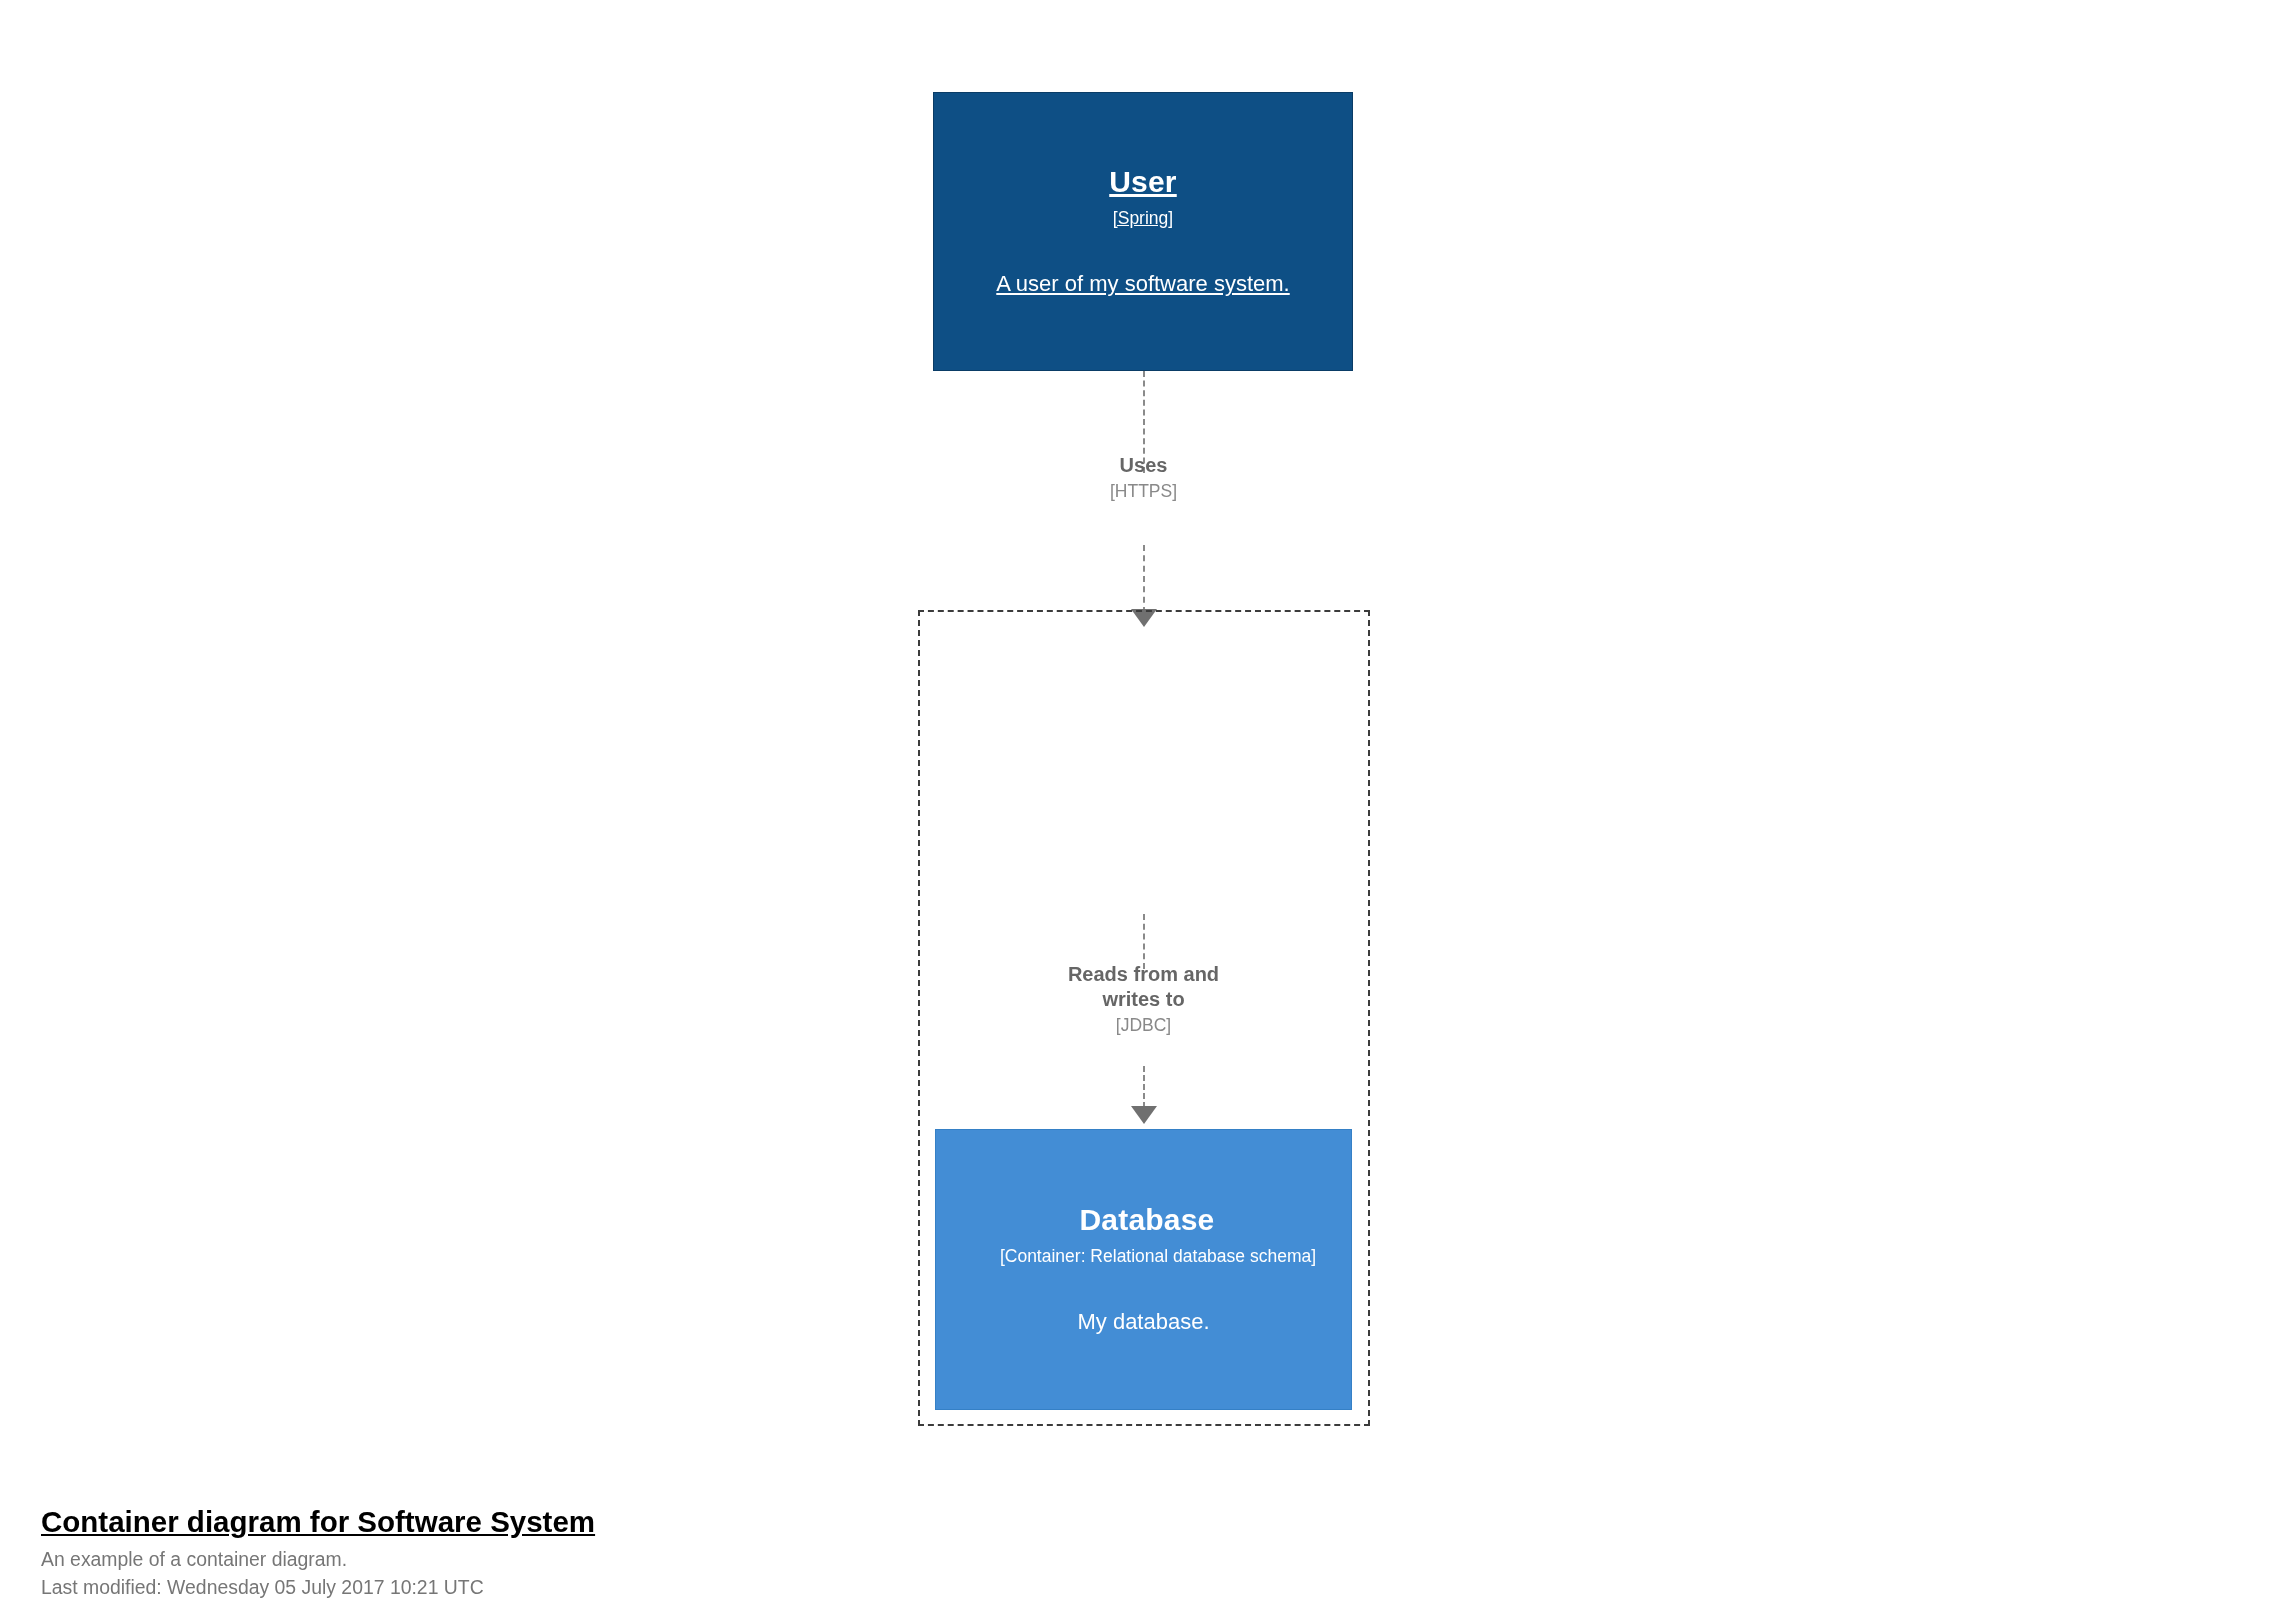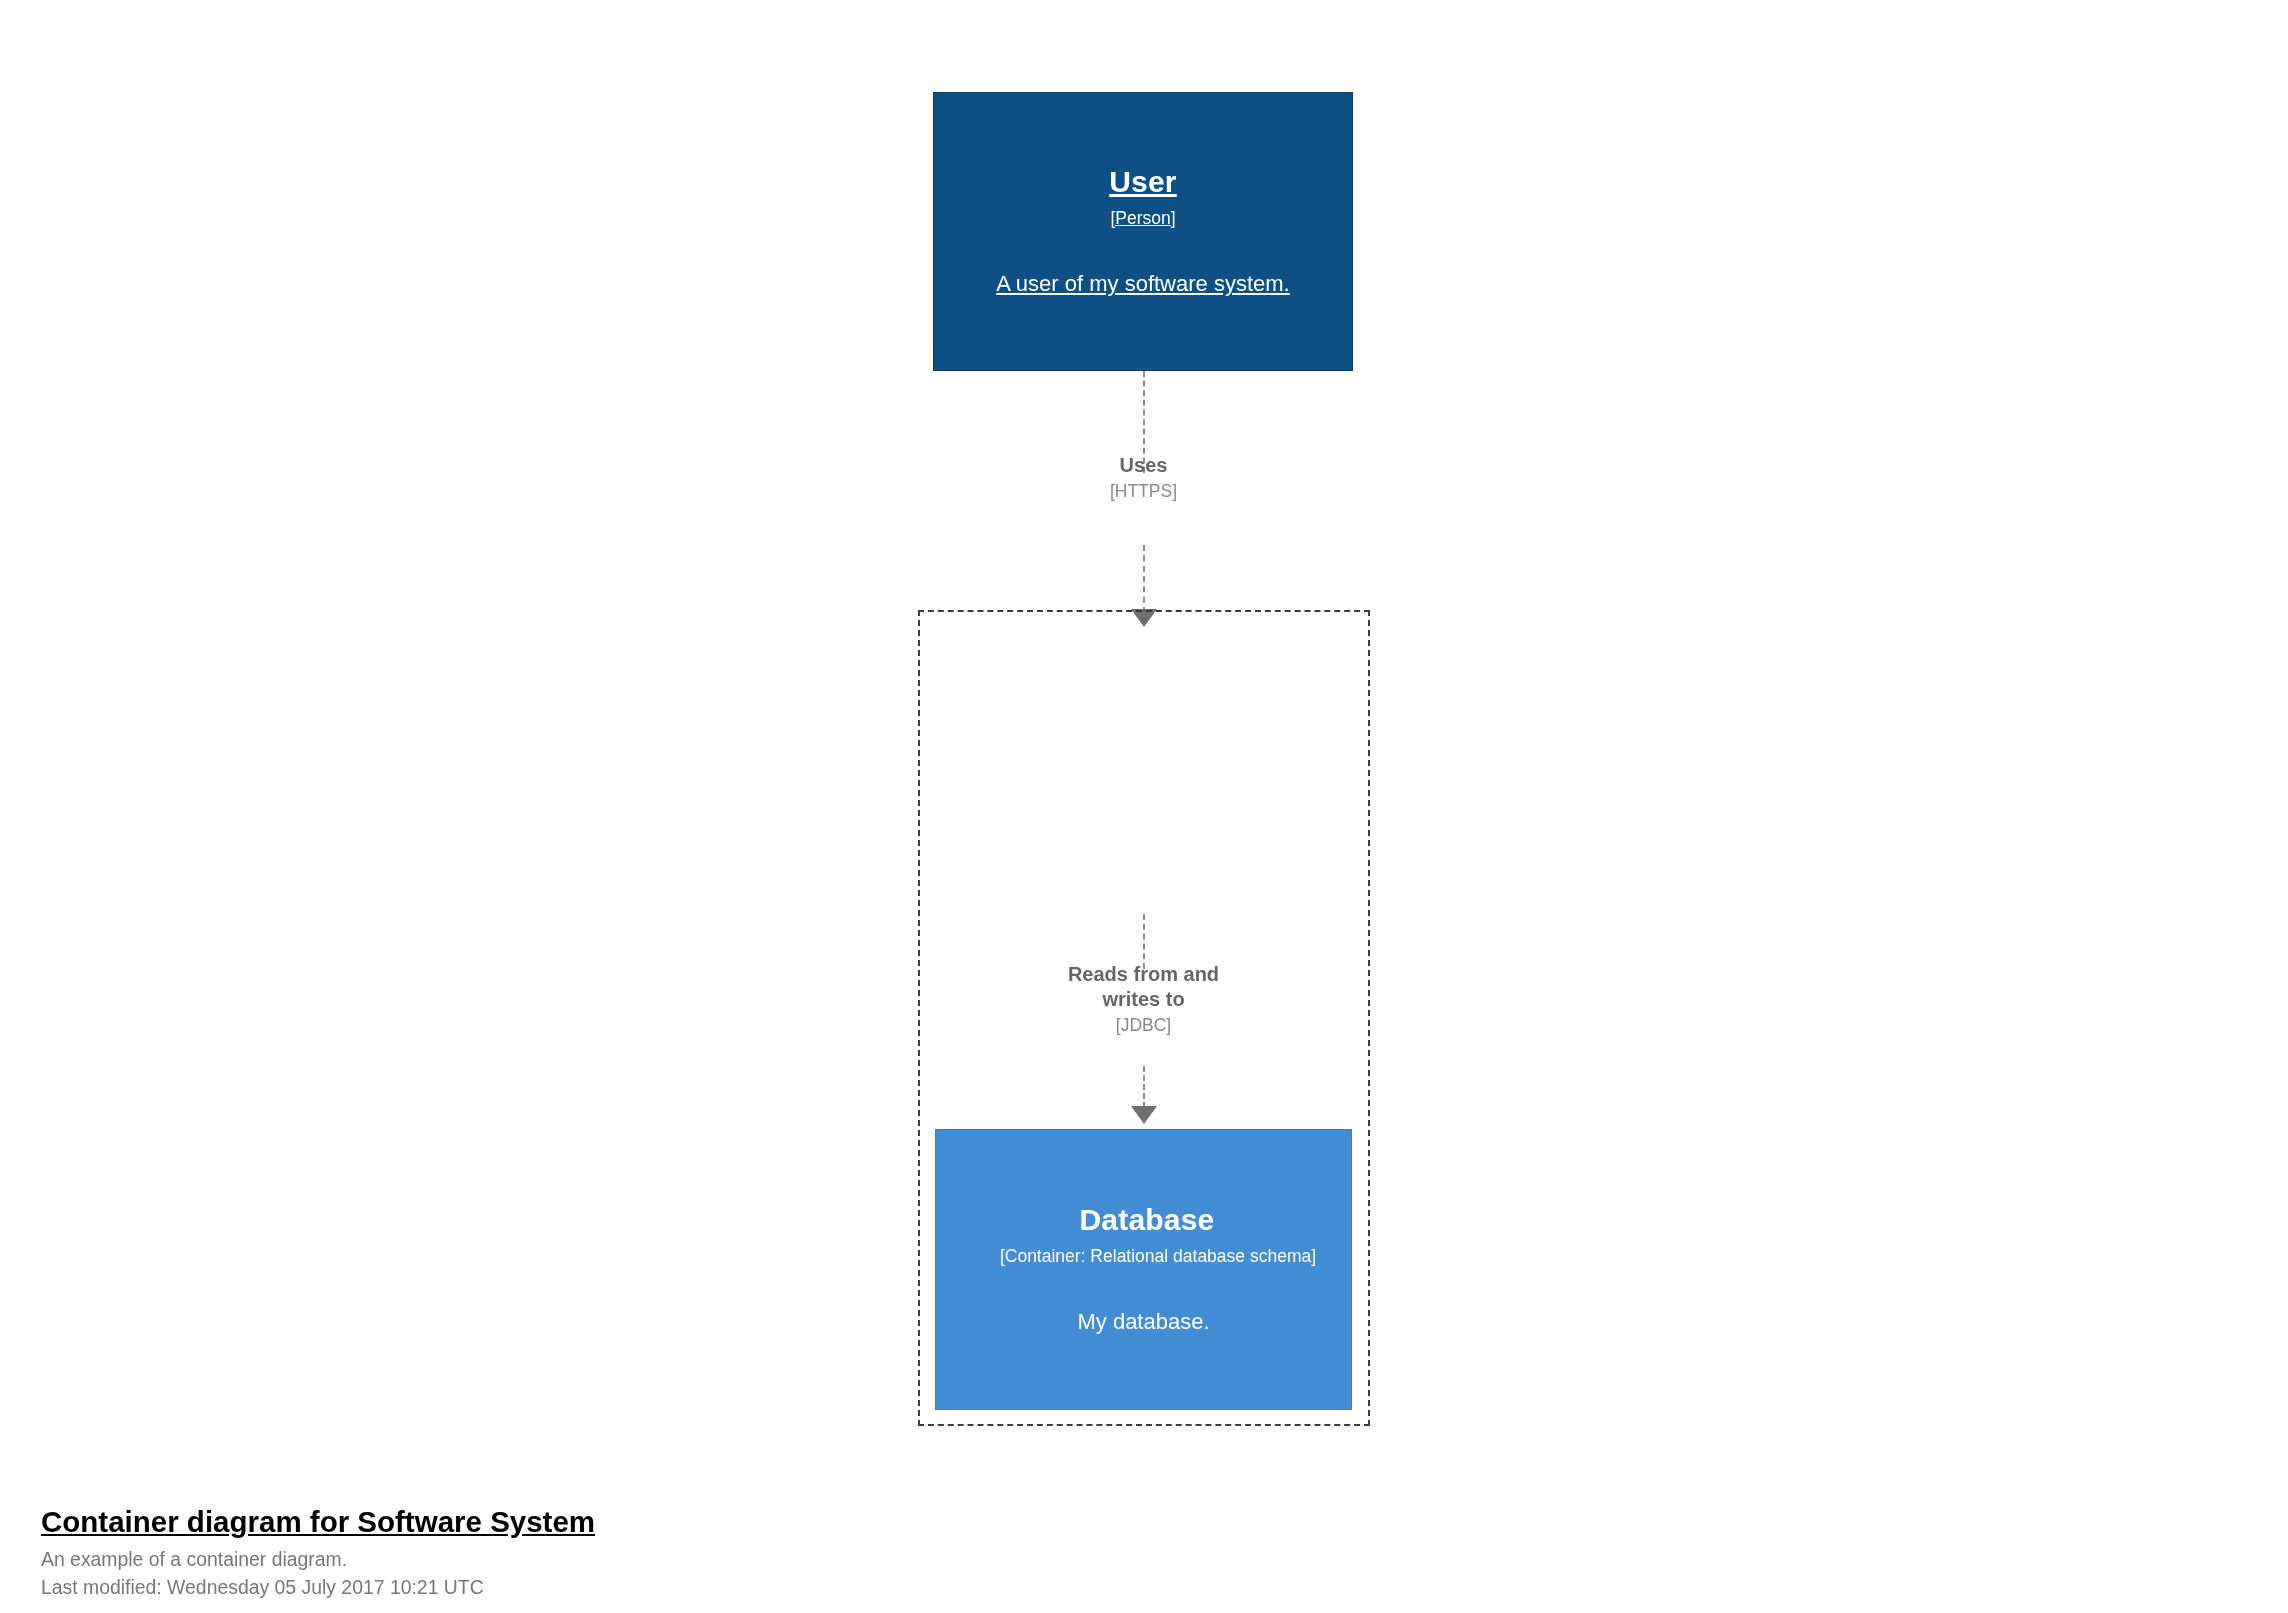--- a/index.html
+++ b/index.html
@@ -187,21 +187,21 @@
     line-height: 1.45;
   }
 </style>
 </head>
 <body>
 
 <div id="canvas">
 
   <div class="node" id="node-user">
     <div class="node-name">User</div>
-    <div class="node-meta">[Person]</div>
+    <div class="node-meta">[Spring]</div>
     <div class="node-desc">A user of my software system.</div>
   </div>
 
   <div class="rel" id="rel-user-webapp">
     <div class="rel-line rel-line-a"></div>
     <div class="rel-label">
       <div class="rel-desc">Uses</div>
       <div class="rel-tech">[HTTPS]</div>
     </div>
     <div class="rel-line rel-line-b"></div>

